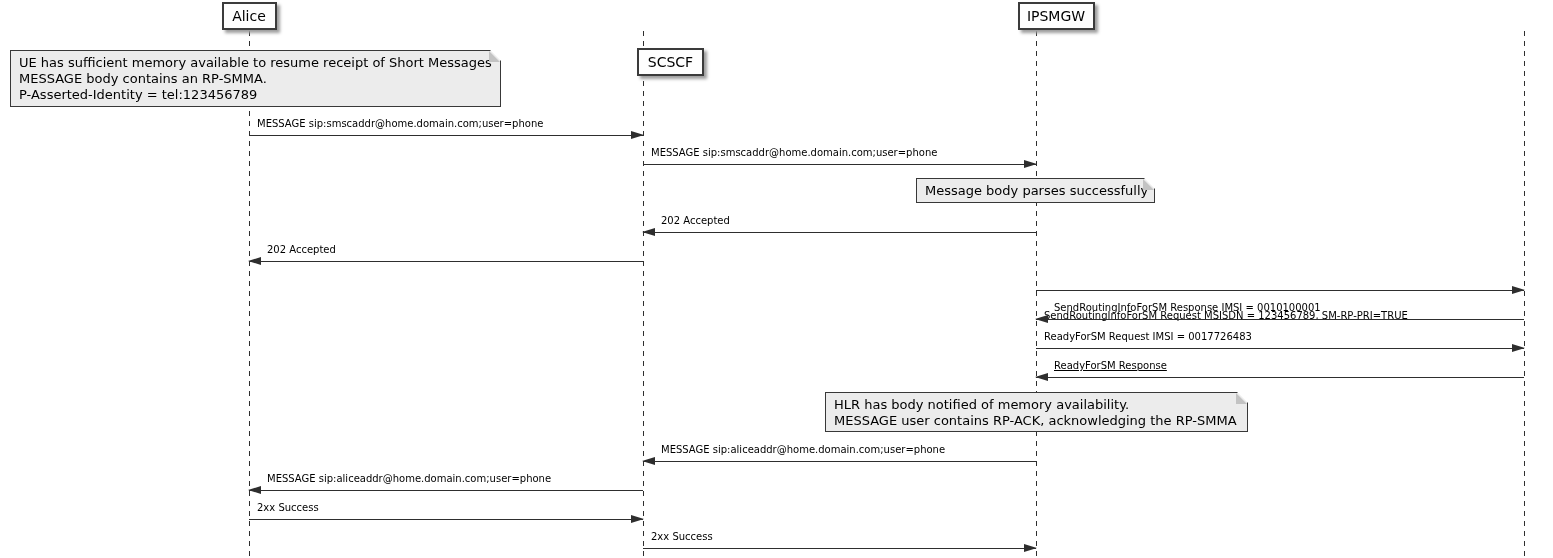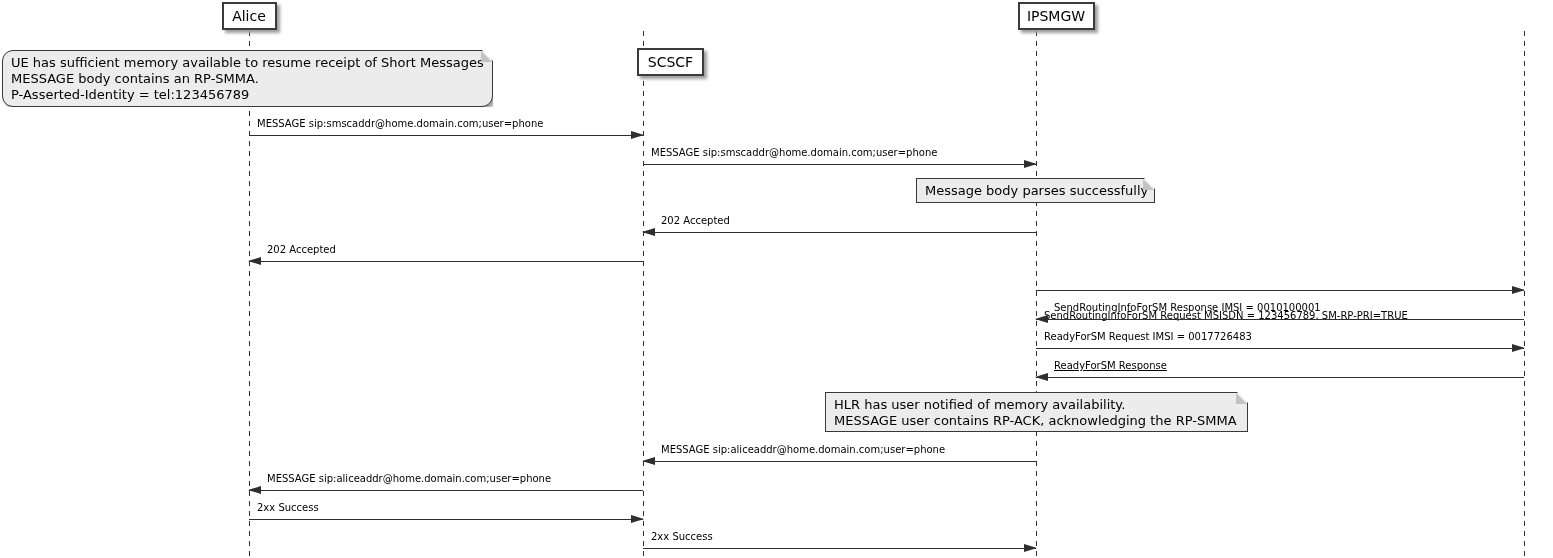--- a/index.html
+++ b/index.html
@@ -114,28 +114,28 @@
     <div class="message" style="left: 249px; top: 519px; width: 394px;">
       <div class="msg-line"></div>
       <div class="arrow-head right"></div>
       <div class="msg-label" style="left: 8px;">2xx Success</div>
     </div>
     <div class="message" style="left: 643px; top: 548px; width: 393px;">
       <div class="msg-line"></div>
       <div class="arrow-head right"></div>
       <div class="msg-label" style="left: 8px;">2xx Success</div>
     </div>
-    <div class="note" style="left: 2px; top: 50px; width: 491px; height: 57px; border-radius: 11px;">
+    <div class="note" style="left: 10px; top: 50px; width: 491px; height: 57px;">
       <div class="note-fold"></div>
       <div class="note-line">UE has sufficient memory available to resume receipt of Short Messages</div>
       <div class="note-line">MESSAGE body contains an RP-SMMA.</div>
       <div class="note-line">P-Asserted-Identity = tel:123456789</div>
     </div>
     <div class="note" style="left: 916px; top: 178px; width: 239px; height: 25px;">
       <div class="note-fold"></div>
       <div class="note-line">Message body parses successfully</div>
     </div>
     <div class="note" style="left: 825px; top: 392px; width: 423px; height: 40px;">
       <div class="note-fold"></div>
-      <div class="note-line">HLR has user notified of memory availability.</div>
+      <div class="note-line">HLR has body notified of memory availability.</div>
       <div class="note-line">MESSAGE user contains RP-ACK, acknowledging the RP-SMMA</div>
     </div>
   </div>
 
 </body></html>

